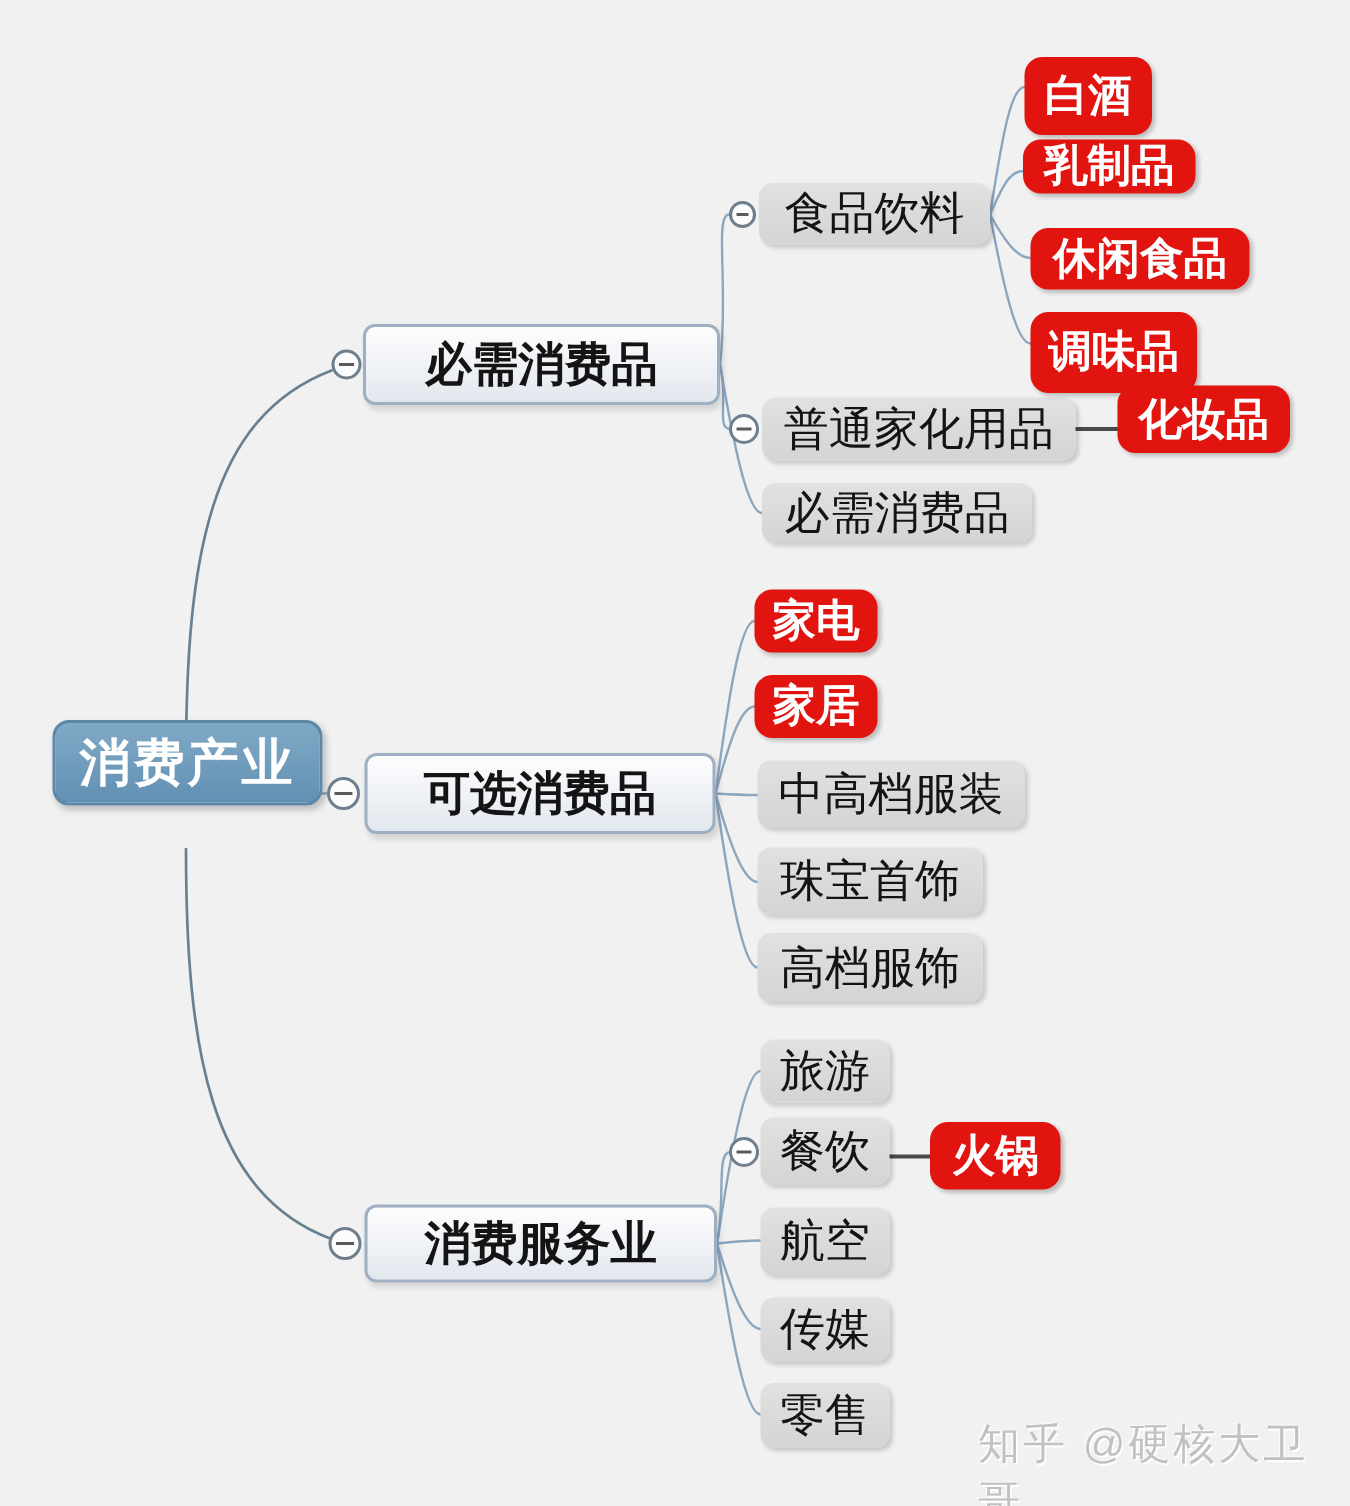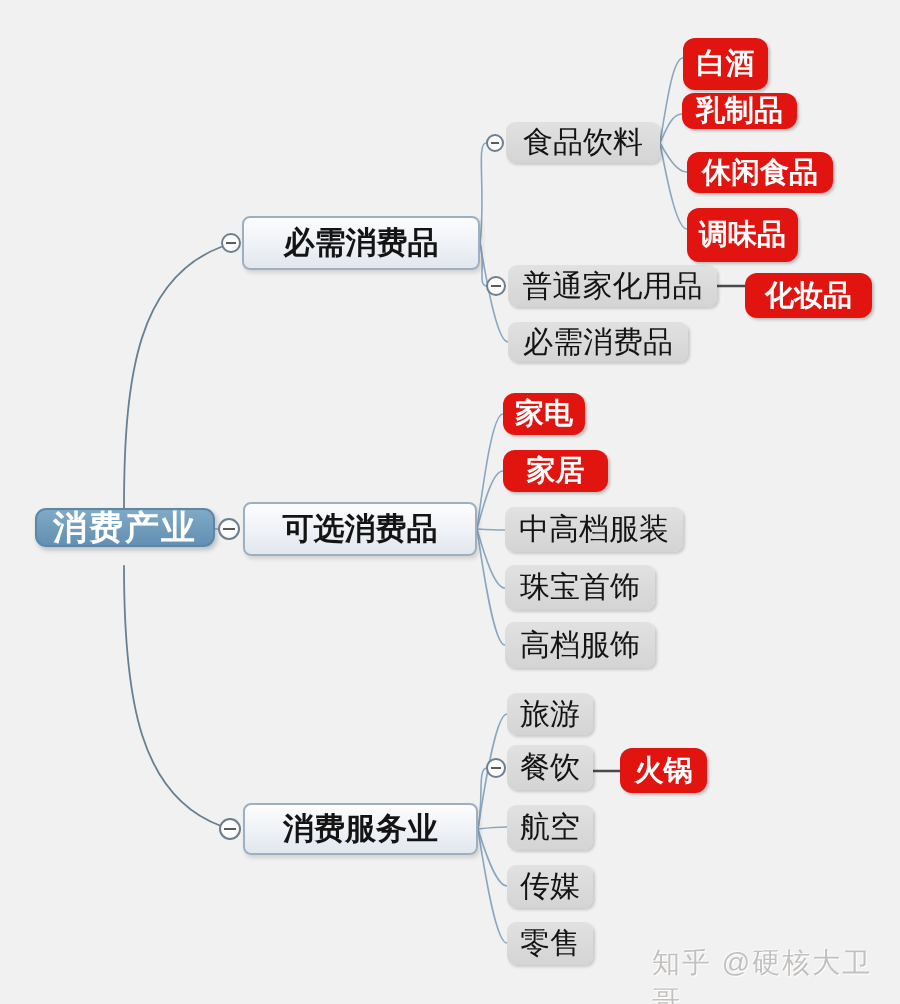--- a/index.html
+++ b/index.html
@@ -75,34 +75,34 @@
       <path d="M477,529 C485.4,558.5 495,588 505,588" fill="none" stroke="#8ba6bf" stroke-width="1.6" stroke-linecap="round"></path>
       <path d="M477,529 C485.4,587 495,645 505,645" fill="none" stroke="#8ba6bf" stroke-width="1.6" stroke-linecap="round"></path>
       <path d="M478,829 C486.7,771.5 496.85,714 507,714" fill="none" stroke="#8ba6bf" stroke-width="1.6" stroke-linecap="round"></path>
       <path d="M478,829 C484,798.5 477,768 487,768" fill="none" stroke="#8ba6bf" stroke-width="1.6" stroke-linecap="round"></path>
       <path d="M478,829 C486.7,828 496.85,827 507,827" fill="none" stroke="#8ba6bf" stroke-width="1.6" stroke-linecap="round"></path>
       <path d="M478,829 C486.7,857.5 496.85,886 507,886" fill="none" stroke="#8ba6bf" stroke-width="1.6" stroke-linecap="round"></path>
       <path d="M478,829 C486.7,886 496.85,943 507,943" fill="none" stroke="#8ba6bf" stroke-width="1.6" stroke-linecap="round"></path>
       <path d="M593,771 L620,771" fill="none" stroke="#4a4a4a" stroke-width="2.6" stroke-linecap="round"></path>
     </svg>
   <div id="nodes-layer">
-      <div class="node root" style="left: 35px; top: 508px; width: 180px; height: 39px;">消费产业</div>
+      <div class="node root" style="left: 35px; top: 480px; width: 180px; height: 57px;">消费产业</div>
       <div class="node branch" style="left: 242px; top: 216px; width: 238px; height: 54px;">必需消费品</div>
       <div class="node branch" style="left: 243px; top: 502px; width: 234px; height: 54px;">可选消费品</div>
       <div class="node branch" style="left: 243px; top: 803px; width: 235px; height: 52px;">消费服务业</div>
       <div class="node item" style="left: 506px; top: 122px; width: 154px; height: 41px;">食品饮料</div>
       <div class="node item" style="left: 508px; top: 265px; width: 209px; height: 42px;">普通家化用品</div>
       <div class="node item" style="left: 508px; top: 322px; width: 180px; height: 40px;">必需消费品</div>
       <div class="node highlight" style="left: 683px; top: 38px; width: 85px; height: 52px;">白酒</div>
       <div class="node highlight" style="left: 682px; top: 93px; width: 115px; height: 36px;">乳制品</div>
       <div class="node highlight" style="left: 687px; top: 152px; width: 146px; height: 41px;">休闲食品</div>
       <div class="node highlight" style="left: 687px; top: 208px; width: 111px; height: 54px;">调味品</div>
-      <div class="node highlight" style="left: 745px; top: 273px; width: 127px; height: 45px;">化妆品</div>
+      <div class="node highlight" style="left: 745px; top: 257px; width: 115px; height: 45px;">化妆品</div>
       <div class="node highlight" style="left: 503px; top: 393px; width: 82px; height: 42px;">家电</div>
-      <div class="node highlight" style="left: 503px; top: 450px; width: 105px; height: 42px;">家居</div>
+      <div class="node highlight" style="left: 503px; top: 450px; width: 82px; height: 42px;">家居</div>
       <div class="node item" style="left: 505px; top: 507px; width: 178px; height: 45px; text-align: center;">中高档服装</div>
       <div class="node item" style="left: 505px; top: 565px; width: 150px; height: 45px;">珠宝首饰</div>
       <div class="node item" style="left: 505px; top: 622px; width: 150px; height: 46px;">高档服饰</div>
       <div class="node item" style="left: 507px; top: 693px; width: 86px; height: 42px;">旅游</div>
       <div class="node item" style="left: 507px; top: 745px; width: 86px; height: 45px;">餐饮</div>
       <div class="node highlight" style="left: 620px; top: 748px; width: 87px; height: 45px;">火锅</div>
       <div class="node item" style="left: 507px; top: 805px; width: 86px; height: 45px;">航空</div>
       <div class="node item" style="left: 507px; top: 865px; width: 86px; height: 43px; text-align: right;">传媒</div>
       <div class="node item" style="left: 507px; top: 922px; width: 86px; height: 43px;">零售</div>
       <div class="collapse" style="left: 221px; top: 233px; width: 20px; height: 20px;">

